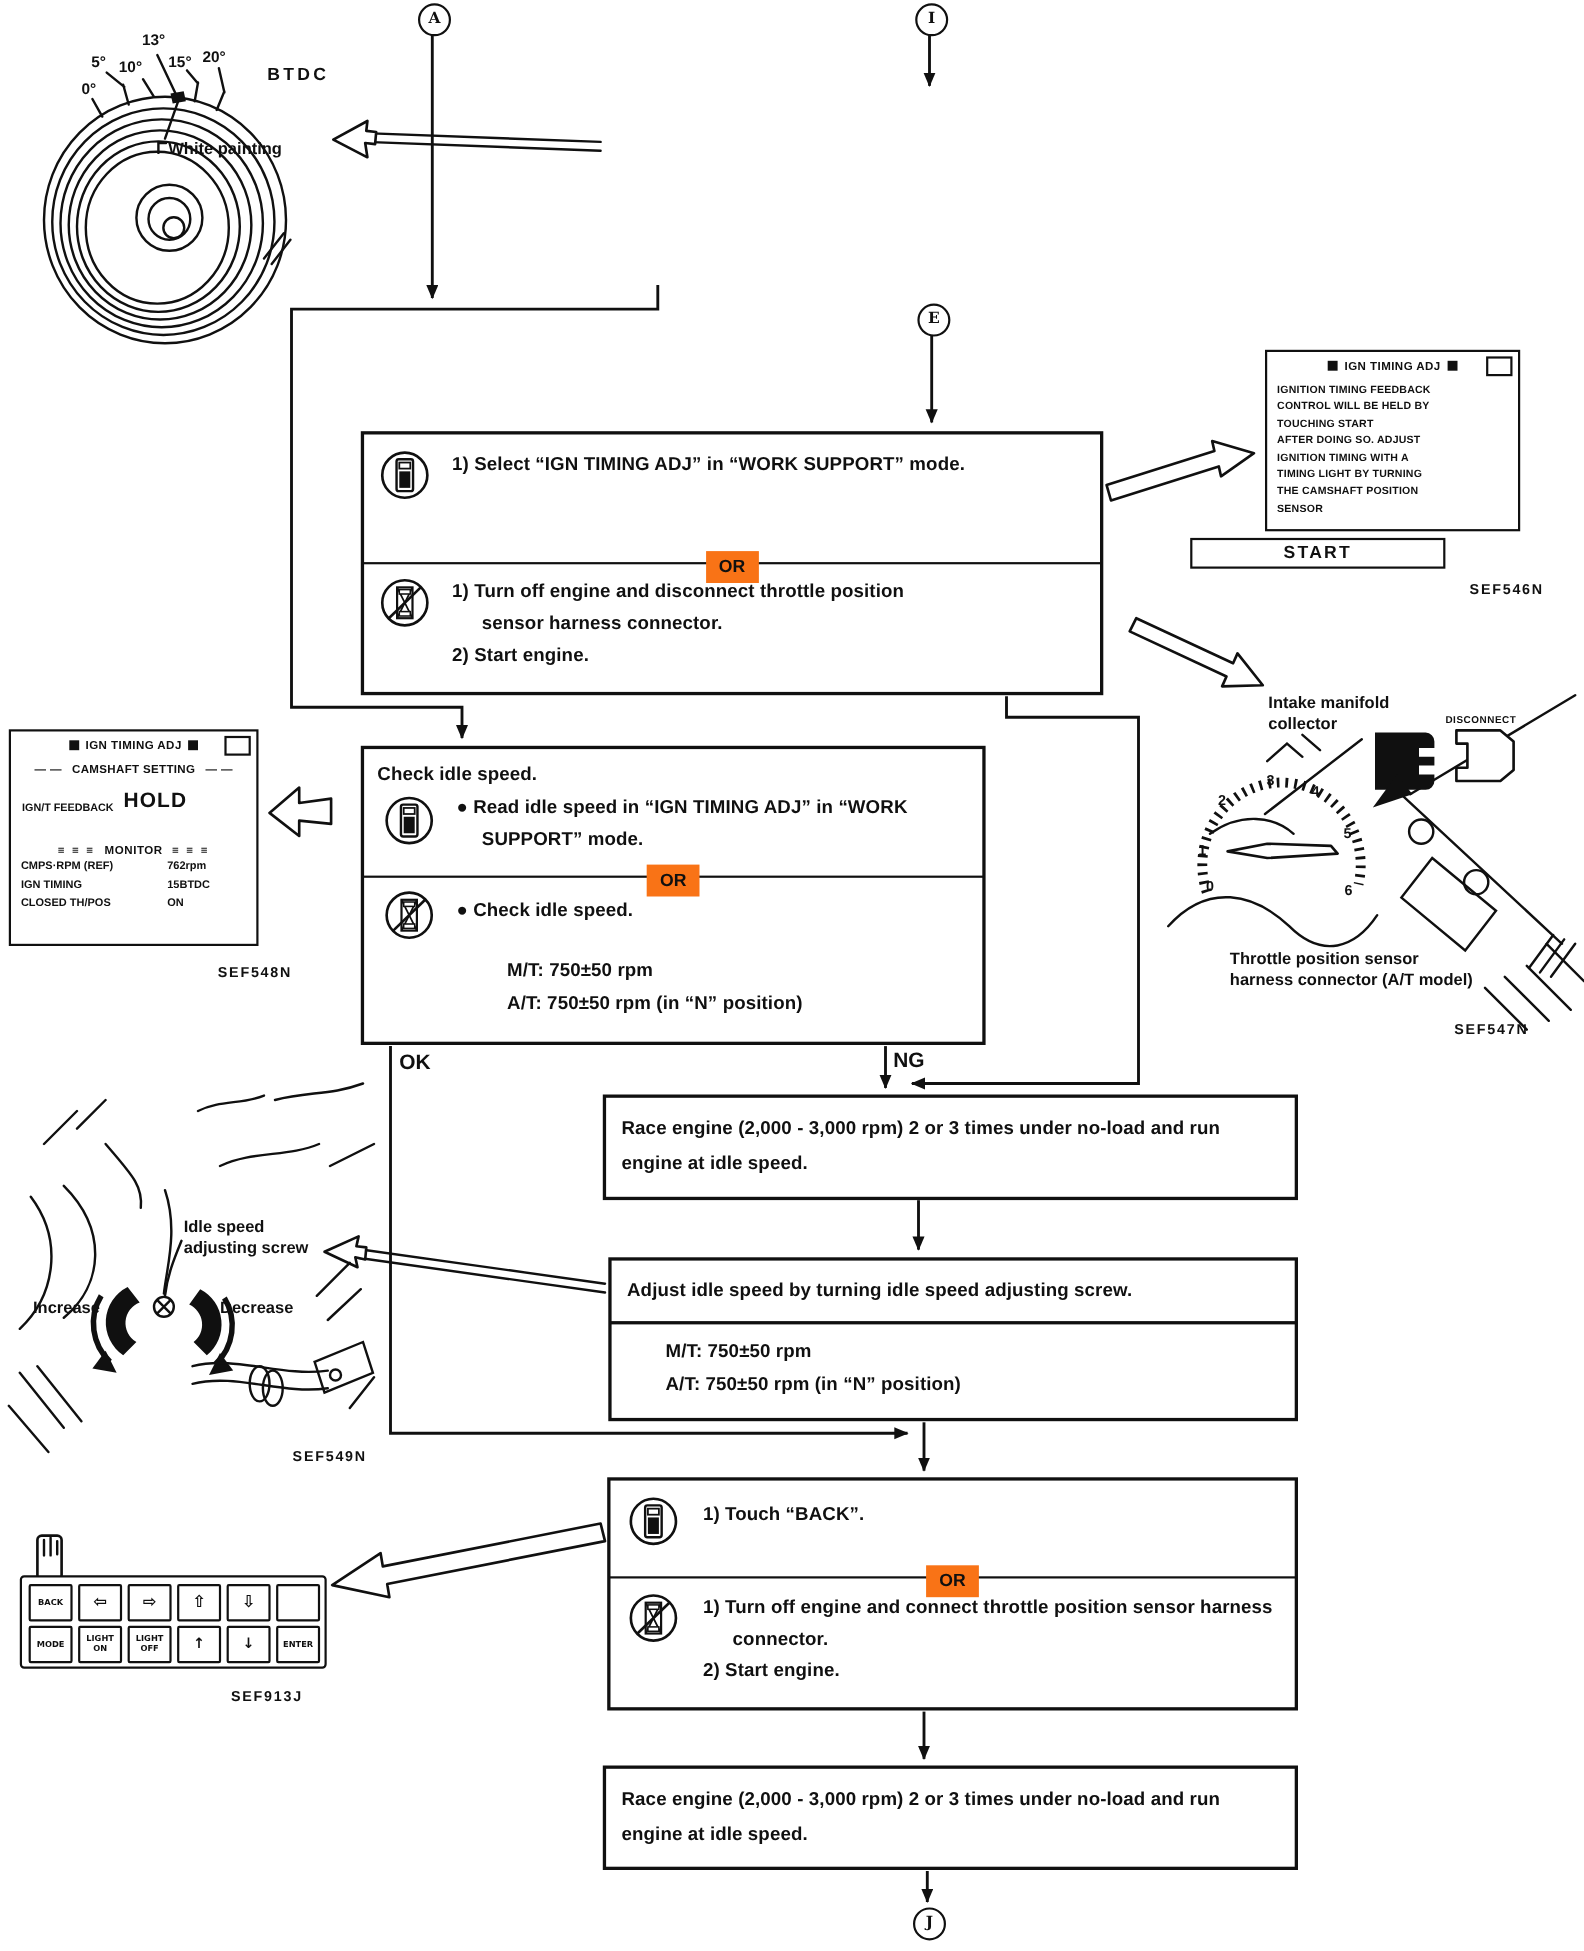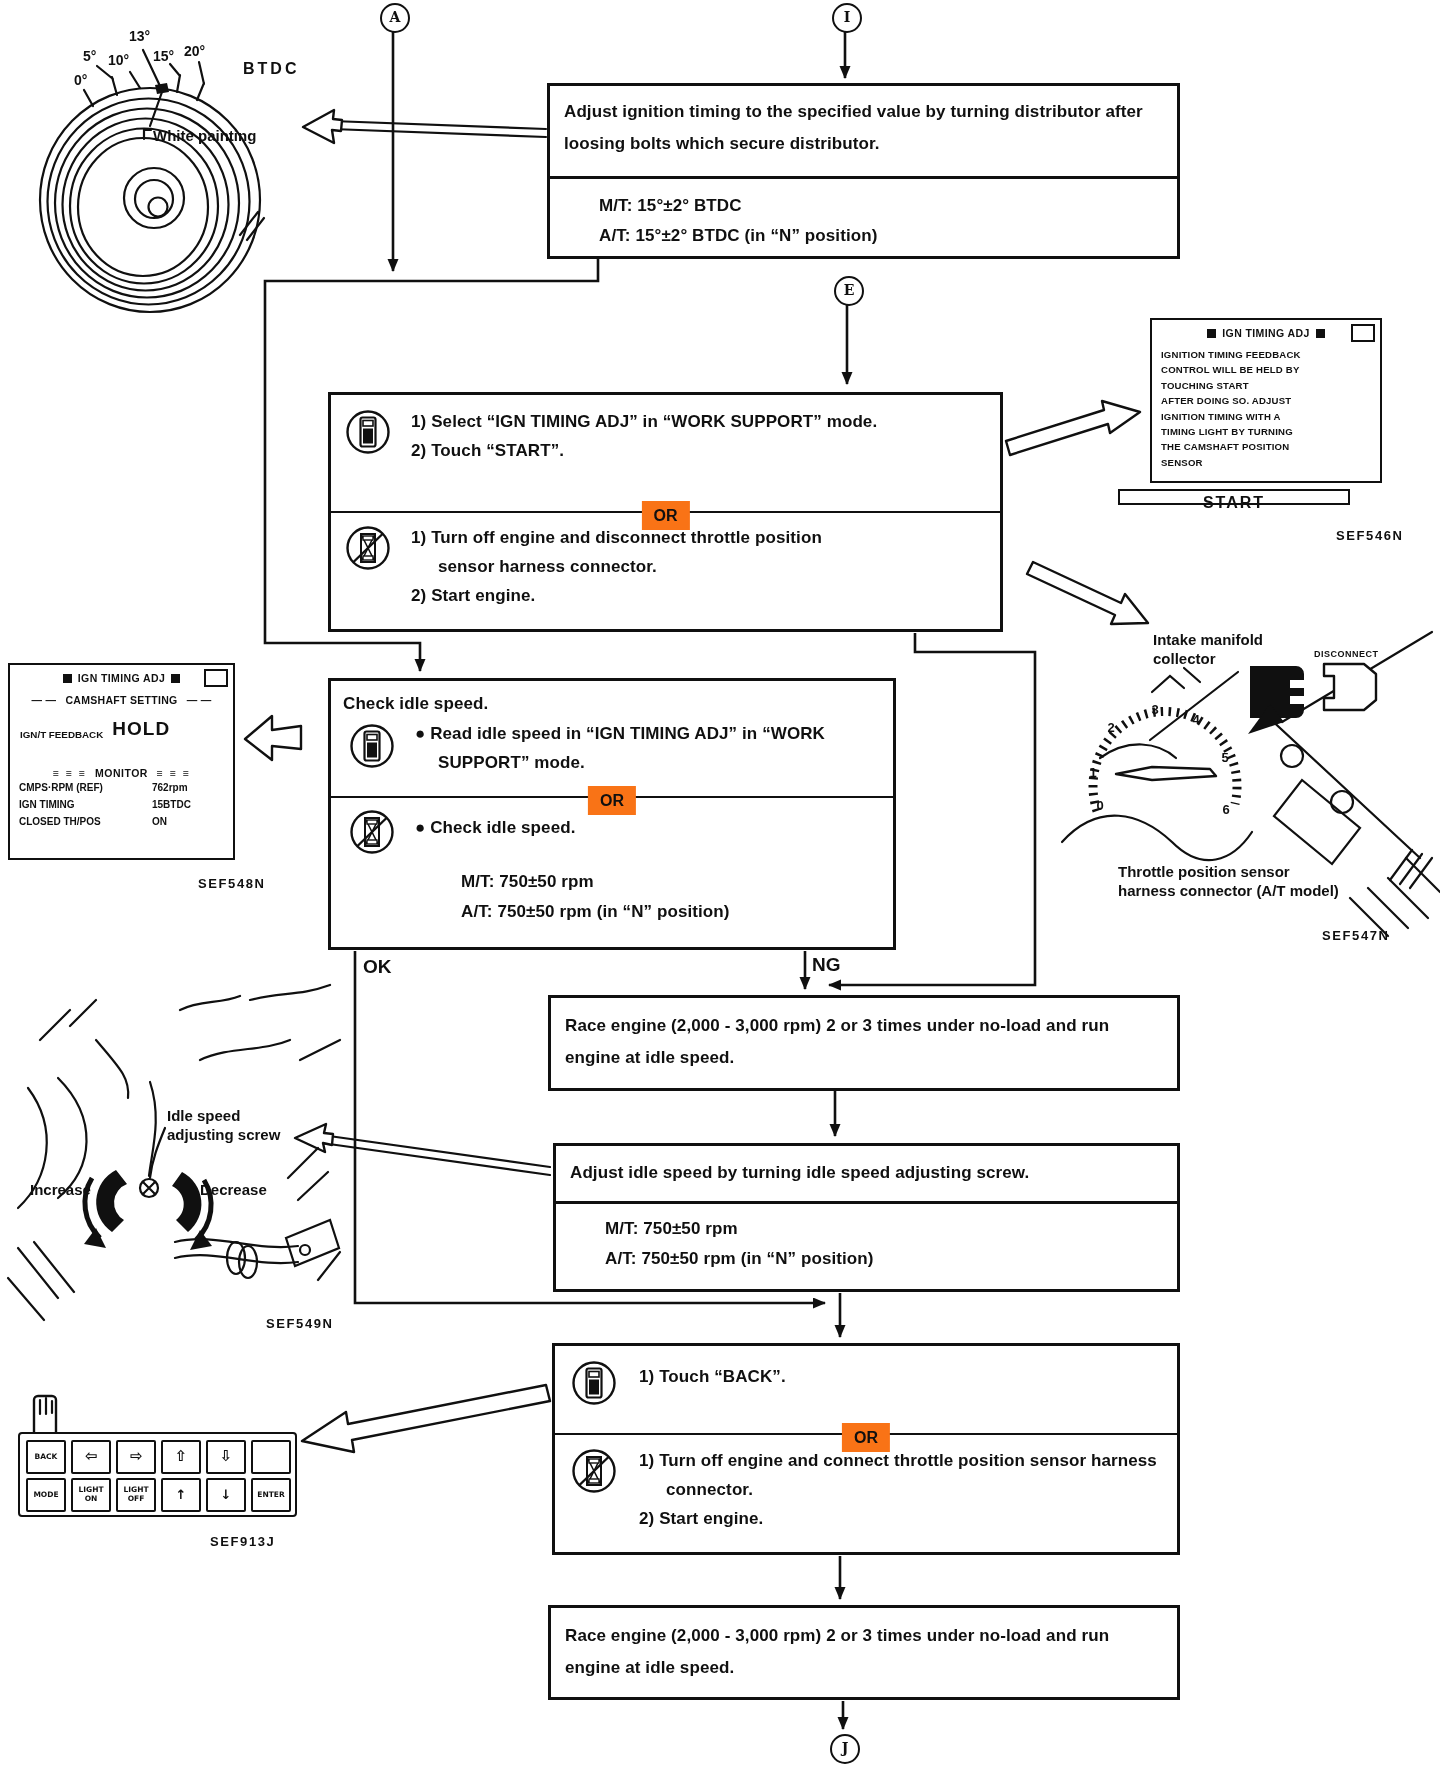--- a/index.html
+++ b/index.html
@@ -172,38 +172,30 @@
 
   <span class="deg" style="left:74px;top:72px;">0°</span>
   <span class="deg" style="left:83px;top:48px;">5°</span>
   <span class="deg" style="left:108px;top:52px;">10°</span>
   <span class="deg" style="left:129px;top:28px;">13°</span>
   <span class="deg" style="left:153px;top:48px;">15°</span>
   <span class="deg" style="left:184px;top:43px;">20°</span>
   <span class="btdc" style="left:243px;top:60px;">BTDC</span>
   <span class="ill-label" style="left:153px;top:126px;">White painting</span>
 
-  <div class="box" style="left:547px;top:83px;width:633px;height:176px;">
-    <div style="padding:10px 16px 0 14px;line-height:32px;">Adjust ignition timing to the specified value by turning distributor after loosing bolts which secure distributor.</div>
-    <div style="position:absolute;top:90px;left:-1px;right:-1px;border-top:3px solid #101010;padding:12px 0 0 50px;">
-      <div class="spec">M/T: 15°±2° BTDC</div>
-      <div class="spec">A/T: 15°±2° BTDC (in “N” position)</div>
-    </div>
-  </div>
 
   <div class="box" style="left:328px;top:392px;width:675px;height:240px;">
     <svg class="cicon" style="left:14px;top:14px;" viewBox="0 0 46 46">
       <circle cx="23" cy="23" r="20.5" fill="#fff" stroke="#101010" stroke-width="2.4"></circle>
       <rect x="15.5" y="8.5" width="15" height="29" rx="2" fill="#fff" stroke="#101010" stroke-width="2.2"></rect>
       <rect x="18" y="11.5" width="10" height="5.5" fill="#fff" stroke="#101010" stroke-width="1.6"></rect>
       <rect x="18" y="19.5" width="10" height="15" fill="#101010"></rect>
     </svg>
     <div class="abs" style="left:80px;top:12px;width:470px;">
       <div class="num-step">1) Select “IGN TIMING ADJ” in “WORK SUPPORT” mode.</div>
-      <div class="num-step">2) Touch “START”.</div>
     </div>
     <div class="orbar" style="top:116px;">
         <span>OR</span>
       </div>
     <svg class="cicon" style="left:14px;top:130px;" viewBox="0 0 46 46">
       <circle cx="23" cy="23" r="20.5" fill="#fff" stroke="#101010" stroke-width="2.4"></circle>
       <rect x="16" y="9" width="14" height="28" fill="#fff" stroke="#101010" stroke-width="2"></rect>
       <path d="M16,9 L30,37 M30,9 L16,37" stroke="#101010" stroke-width="1.6" fill="none"></path>
       <rect x="18" y="11" width="10" height="4" fill="#fff" stroke="#101010" stroke-width="1.4"></rect>
       <rect x="18" y="31" width="10" height="4" fill="#fff" stroke="#101010" stroke-width="1.4"></rect>
@@ -222,21 +214,21 @@
       <div>IGNITION TIMING FEEDBACK</div>
       <div>CONTROL WILL BE HELD BY</div>
       <div>TOUCHING START</div>
       <div>AFTER DOING SO. ADJUST</div>
       <div>IGNITION TIMING WITH A</div>
       <div>TIMING LIGHT BY TURNING</div>
       <div>THE CAMSHAFT POSITION</div>
       <div>SENSOR</div>
     </div>
   </div>
-  <div class="startbar" style="left:1118px;top:489px;width:232px;height:16px;">START</div>
+  <div class="startbar" style="left:1082px;top:489px;width:232px;height:28px;">START</div>
   <span class="sef" style="left:1336px;top:528px;">SEF546N</span>
 
   <div class="screen" style="left:8px;top:663px;width:227px;height:197px;">
     <div class="scr-title"><span class="sq"></span><span>IGN TIMING ADJ</span><span class="sq"></span></div>
     <div class="chk"></div>
     <div class="cond-row">
       <span>— —</span>
       <span style="margin:0 6px;">CAMSHAFT SETTING</span>
       <span>— —</span>
     </div>

